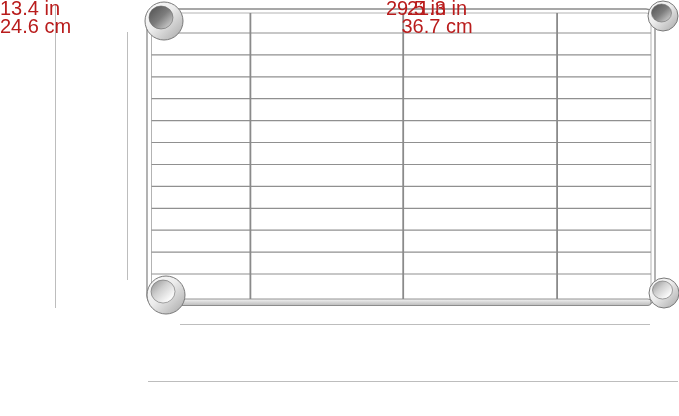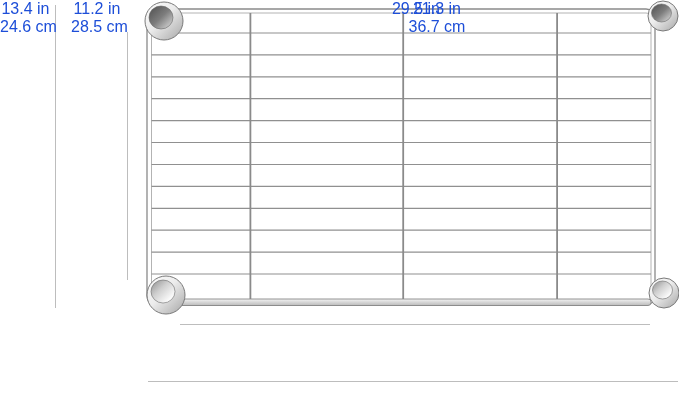--- a/index.html
+++ b/index.html
@@ -7,23 +7,23 @@
     position: relative;
     width: 679px;
     height: 416px;
     background: #ffffff;
     overflow: hidden;
     font-family: "Liberation Sans", "DejaVu Sans", sans-serif;
   }
   #shelf-svg { position: absolute; left: 0; top: 0; }
   .dim-label {
     position: absolute;
-    font-size: 16px;
+    font-size: 20px;
     line-height: 17.5px;
-    color: #1d4ed8;
+    color: #b91c1c;
     text-align: center;
     white-space: nowrap;
   }
   .dim-label div { text-align: inherit; }
 </style>
 </head>
 <body>
 
 <div id="stage">
 
@@ -101,24 +101,20 @@
       <line x1="180" y1="324.5" x2="650" y2="324.5"></line>
       <line x1="148" y1="381.5" x2="678" y2="381.5"></line>
     </g>
   </svg>
 
   <div class="dim-label" style="left:0; top:142; width:51px;">
     <div>13.4 in</div>
     <div>24.6 cm</div>
   </div>
 
-  <div class="dim-label" style="left:71px; top:142; width:52px;">
-    <div>11.2 in</div>
-    <div>28.5 cm</div>
-  </div>
 
   <div class="dim-label" style="left:371px; top:334; width:90px;">
     <div>29.5 in</div>
   </div>
 
   <div class="dim-label" style="left:392px; top:388; width:90px;">
     <div>21.3 in</div>
     <div>36.7 cm</div>
   </div>
 

